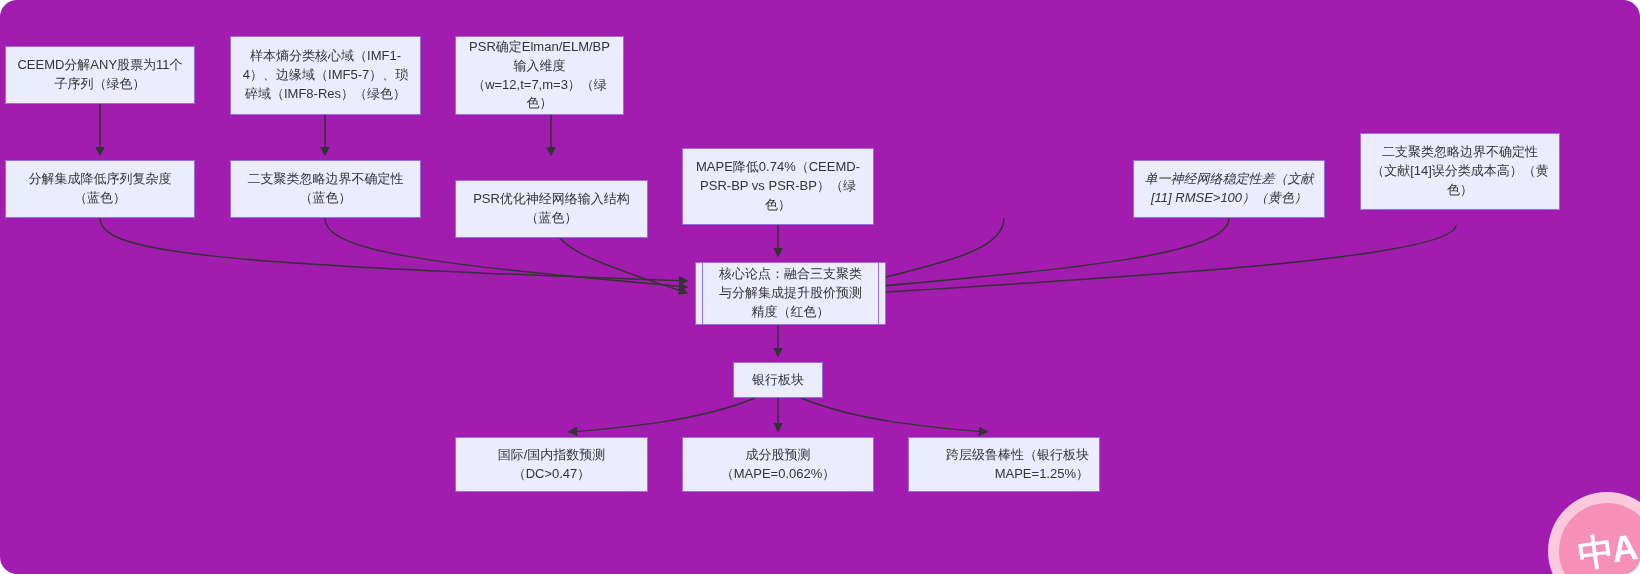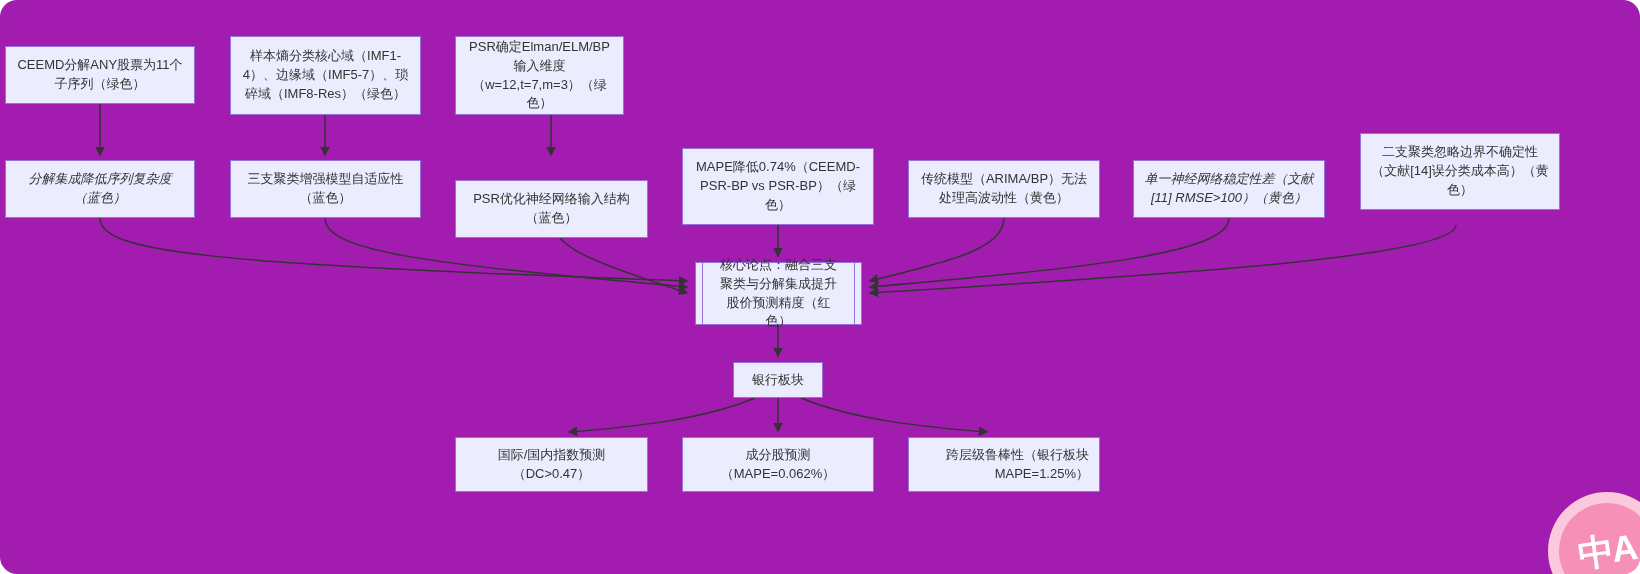--- a/index.html
+++ b/index.html
@@ -40,28 +40,28 @@
     width: 1px;
     background: #9370DB;
   }
   .node.subroutine::before { left: 6px; }
   .node.subroutine::after { right: 6px; }
 
   
   .n-ceemd       { left: 5px;    top: 46px;  width: 190px; height: 58px; }
   .n-entropy     { left: 230px;  top: 36px;  width: 191px; height: 79px; }
   .n-psr-dim     { left: 455px;  top: 36px;  width: 169px; height: 79px; }
-  .n-decomp      { left: 5px;    top: 160px; width: 190px; height: 58px; font-style: italic; }
+  .n-decomp      { left: 5px;    top: 160px; width: 190px; height: 58px; }
   .n-threeway    { left: 230px;  top: 160px; width: 191px; height: 58px; }
   .n-psr-struct  { left: 455px;  top: 160px; width: 193px; height: 58px; margin-top: 20px; }
   .n-mape        { left: 682px;  top: 148px; width: 192px; height: 77px; }
   .n-traditional { left: 908px;  top: 160px; width: 192px; height: 58px; }
   .n-single-nn   { left: 1133px; top: 160px; width: 192px; height: 58px; font-style: italic; }
   .n-twoway      { left: 1360px; top: 133px; width: 200px; height: 77px; }
-  .n-core        { left: 695px;  top: 262px; width: 167px; height: 63px; padding: 3px 20px; }
+  .n-core        { left: 695px;  top: 262px; width: 191px; height: 63px; padding: 3px 20px; }
   .n-experiment  { left: 733px;  top: 362px; width: 90px;  height: 36px; }
   .n-index-pred  { left: 455px;  top: 437px; width: 193px; height: 55px; }
   .n-constituent { left: 682px;  top: 437px; width: 192px; height: 55px; }
   .n-robustness  { left: 908px;  top: 437px; width: 192px; height: 55px; text-align: right; }
 
   
   .badge-outer {
     position: absolute;
     left: 1548px; top: 492px;
     width: 118px; height: 118px;
@@ -122,30 +122,27 @@
     <span>样本熵分类核心域（IMF1-4）、边缘域（IMF5-7）、琐碎域（IMF8-Res）（绿色）</span>
   </div>
   <div class="node n-psr-dim">
     <span>PSR确定Elman/ELM/BP输入维度（w=12,t=7,m=3）（绿色）</span>
   </div>
 
   <div class="node n-decomp">
     <span>分解集成降低序列复杂度（蓝色）</span>
   </div>
   <div class="node n-threeway">
-    <span>三支聚类增强模型自适应性（蓝色）</span>
+    <span>二支聚类忽略边界不确定性（蓝色）</span>
   </div>
   <div class="node n-psr-struct">
     <span>PSR优化神经网络输入结构（蓝色）</span>
   </div>
   <div class="node n-mape">
     <span>MAPE降低0.74%（CEEMD-PSR-BP vs PSR-BP）（绿色）</span>
-  </div>
-  <div class="node n-traditional">
-    <span>传统模型（ARIMA/BP）无法处理高波动性（黄色）</span>
   </div>
   <div class="node n-single-nn">
     <span>单一神经网络稳定性差（文献[11] RMSE&gt;100）（黄色）</span>
   </div>
   <div class="node n-twoway">
     <span>二支聚类忽略边界不确定性（文献[14]误分类成本高）（黄色）</span>
   </div>
 
   <div class="node subroutine n-core">
     <span>核心论点：融合三支聚类与分解集成提升股价预测精度（红色）</span>

